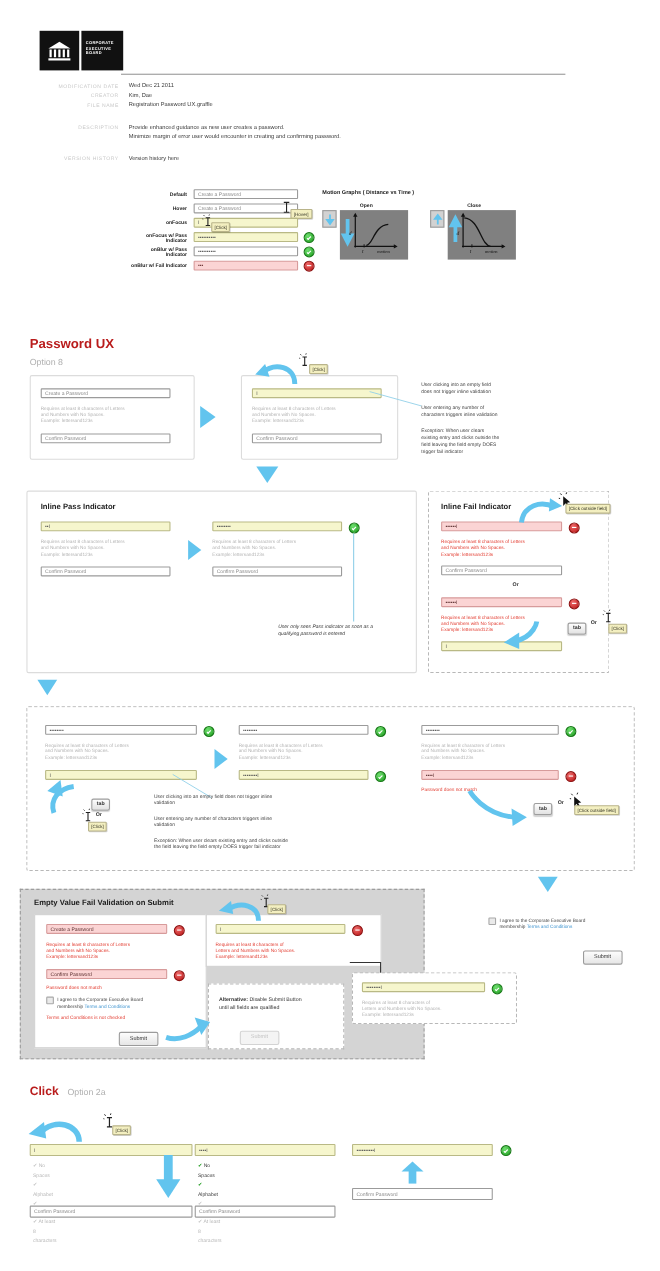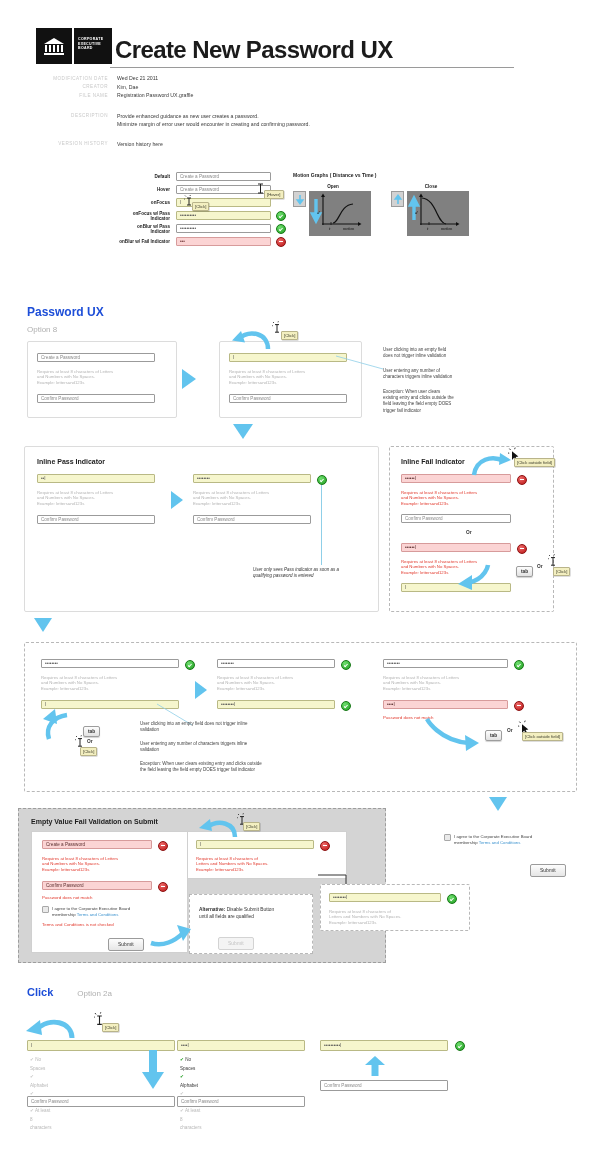--- a/index.html
+++ b/index.html
@@ -43,21 +43,21 @@
   .dot.ok{background:radial-gradient(circle at 35% 30%,#6fe06f,#1f9c1f);border:.6px solid #157815;}
   .dot.ok:after{content:"";position:absolute;left:1.9px;top:3.2px;width:3px;height:1.4px;
     border-left:1.1px solid #fff;border-bottom:1.1px solid #fff;transform:rotate(-45deg);}
   .dot.bad{background:radial-gradient(circle at 35% 30%,#ef6a6a,#b81414);border:.6px solid #8d1010;}
   .dot.bad:after{content:"";position:absolute;left:1.6px;top:3.4px;width:4.4px;height:1.1px;background:#fff;}
 
   .panel{border:1px solid #dcdcdc;background:#fff;border-radius:2px;box-sizing:border-box;}
   .panel-dash{border:1px dashed #b8b8b8;background:#fff;border-radius:2px;box-sizing:border-box;}
   .panel-title{font-size:7px;font-weight:bold;color:#1d1d1d;}
 
-  .sect-h{font-size:12px;font-weight:bold;color:#1d4ed8;}
+  .sect-h{font-size:12px;font-weight:bold;color:#b91c1c;}
   .sect-sub{font-size:8px;color:#b0b0b0;}
   .ctag{position:absolute;background:#f3efc0;border:.7px solid #b9b48a;
         font-size:4.2px;line-height:5.5px;padding:.5px 2px;color:#3a3a2a;border-radius:1px;
         box-shadow:.7px .7px 0 rgba(0,0,0,.18);white-space:nowrap;}
   .tabkey{display:inline-block;border:1px solid #9d9d9d;border-radius:2px;
     background:linear-gradient(#fdfdfd,#e2e2e2);font-size:4.8px;font-weight:bold;
     padding:2px 4px;color:#333;box-shadow:0 1px 1px rgba(0,0,0,.18);}
   .orlab{font-size:4.8px;font-weight:bold;color:#333;}
 
   .cb{width:5px;height:5px;border:1px solid #a8a8a8;background:#eaeaea;display:inline-block;border-radius:1px;}
@@ -95,21 +95,20 @@
             <rect x="18" y="9" width="2" height="7" fill="#fff"></rect>
             <rect x="1" y="17" width="20" height="2" fill="#fff"></rect>
           </svg>
         </div>
         <div class="logo-word">
           <div>CORPORATE</div>
           <div>EXECUTIVE</div>
           <div>BOARD</div>
         </div>
       </div>
-      <div class="title">Create New Password UX</div>
     </div>
     <div class="title-rule"></div>
   </div>
 
   <div class="meta">
     <div class="meta-row">
         <div class="meta-lab">MODIFICATION DATE</div>
         <div class="meta-val">Wed Dec 21 2011</div>
       </div>
     <div class="meta-row">
@@ -597,21 +596,21 @@
       <div>I agree to the Corporate Executive Board</div>
       <div><span>membership </span><span class="lnk">Terms and Conditions</span></div>
     </div>
   </div>
   <div class="abs" style="left:530px;top:858px;">
     <span class="btn">Submit</span>
   </div>
 
   <div class="abs" style="left:27px;top:986px;display:flex;align-items:baseline;">
     <div class="sect-h" style="font-size:11px;">Click</div>
-    <div class="sect-sub" style="margin-left:24px;">Option 2a</div>
+    <div class="sect-sub" style="margin-left:8px;">Option 2a</div>
   </div>
 
   <div class="abs" style="left:22px;top:1016px;">
     <div class="abs" style="left:2px;top:-2px;">
       <svg width="56" height="32" viewBox="0 0 56 32">
         <path d="M48 24C48 8 26 2 12 16" stroke="#62c4ee" stroke-width="5" fill="none"></path>
         <path d="M16 6L2 17l16 4z" fill="#62c4ee"></path>
       </svg>
     </div>
     <div class="abs" style="left:72px;top:-4px;">

